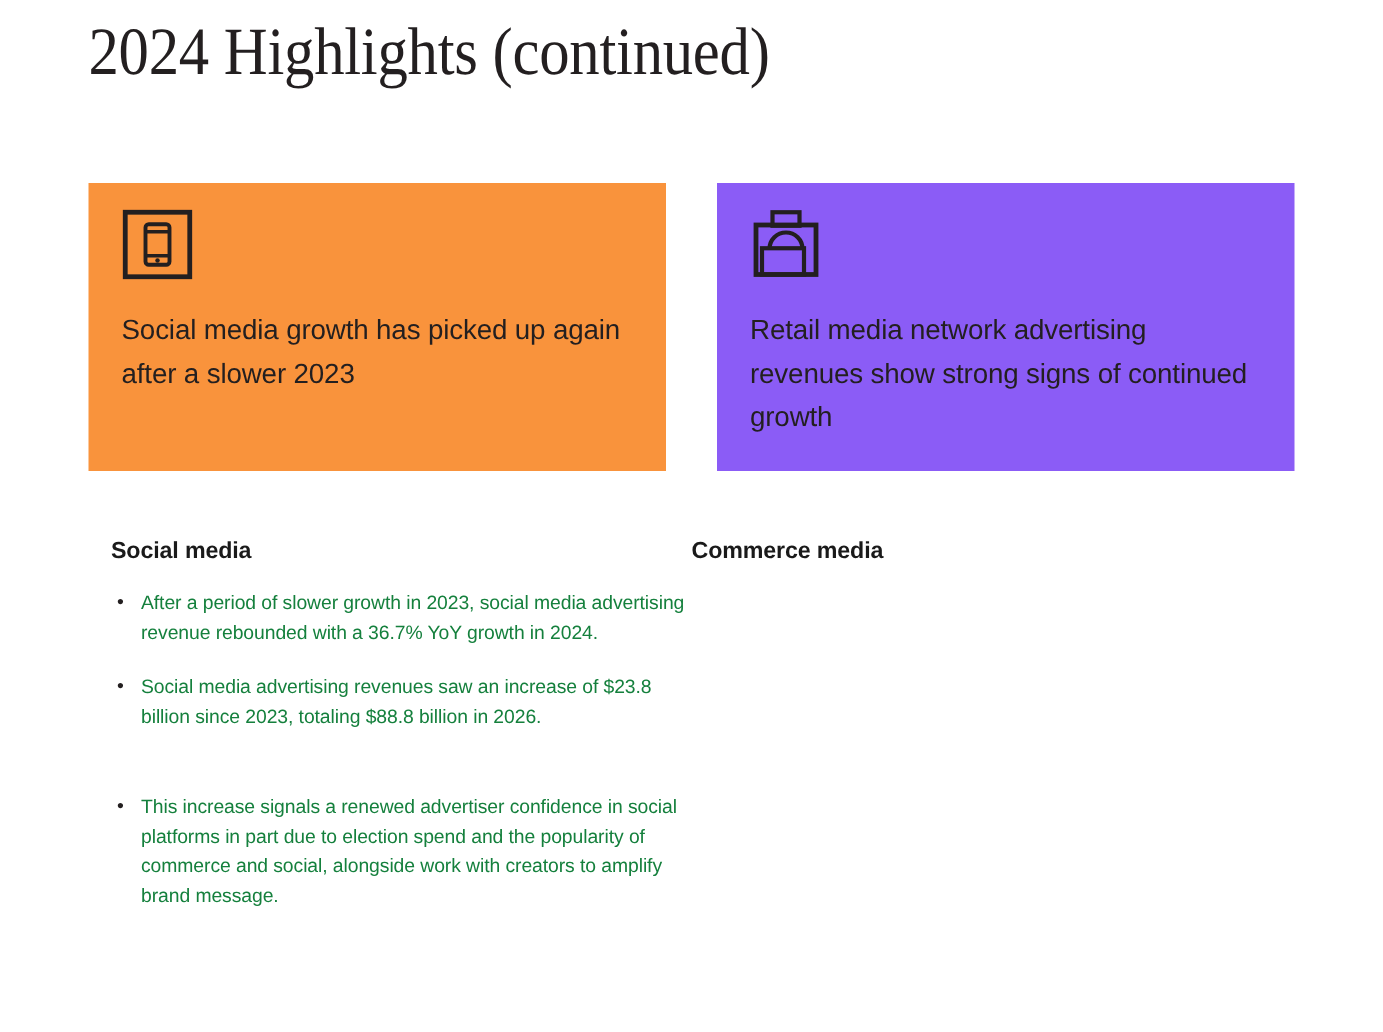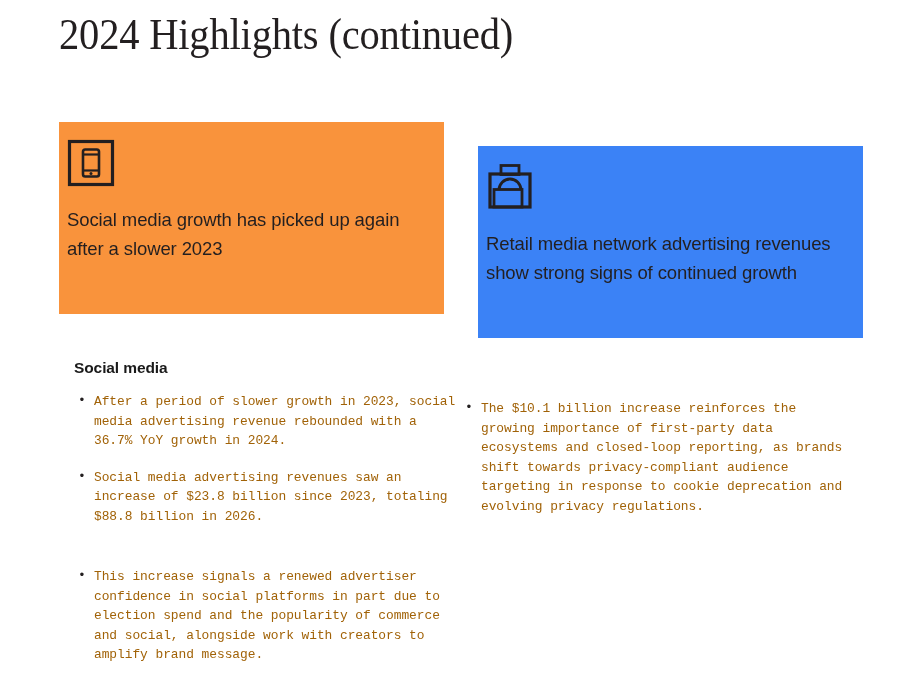--- a/index.html
+++ b/index.html
@@ -46,21 +46,21 @@
     width: 804px;
     height: 192px;
     display: flex;
     justify-content: space-between;
   }
 
   .card {
     width: 385px;
     height: 192px;
     box-sizing: border-box;
-    padding: 17px 22px 0 8px;
+    padding: 17px 22px 0 22px;
     position: relative;
   }
 
   .card-icon {
     display: block;
     width: 48px;
     height: 48px;
     margin-bottom: 18px;
   }
 
@@ -101,23 +101,22 @@
     margin: 0;
     padding: 0;
   }
 
   ul.bullets li {
     position: relative;
     padding-left: 20px;
     margin-bottom: 17px;
     font-size: 12.9px;
     line-height: 19.5px;
-    color: #a16207;
+    color: #15803d;
     letter-spacing: -0.05px;
-    font-family: Liberation Mono, monospace;
   }
 
   ul.bullets li:last-child {
     margin-bottom: 0;
     margin-top: 41px;
   }
 
   ul.bullets li::before {
     content: "\2022";
     position: absolute;
@@ -143,21 +142,21 @@
           <rect x="2.5" y="2.5" width="43" height="43" fill="none" stroke="#231f20" stroke-width="3.2"></rect>
           <rect x="16" y="10.5" width="16" height="27" rx="2.2" fill="none" stroke="#231f20" stroke-width="2.6"></rect>
           <line x1="16" y1="15.5" x2="32" y2="15.5" stroke="#231f20" stroke-width="2.2"></line>
           <line x1="16" y1="31.5" x2="32" y2="31.5" stroke="#231f20" stroke-width="2.2"></line>
           <circle cx="24" cy="34.6" r="1.5" fill="#231f20"></circle>
         </svg>
       </span>
       <div class="card-heading">Social media growth has picked up again after a slower 2023</div>
     </div>
 
-    <div class="card" id="card-1" style="background: #3b82f6; margin-top: 24px;">
+    <div class="card" id="card-1" style="background: #8b5cf6;">
       <span class="card-icon">
         <svg viewBox="0 0 48 48" width="48" height="48" aria-hidden="true">
           <rect x="15" y="2.5" width="18" height="9" fill="none" stroke="#231f20" stroke-width="2.8"></rect>
           <rect x="4" y="11" width="40" height="33" fill="none" stroke="#231f20" stroke-width="3.2"></rect>
           <path d="M13 27 a11 11 0 0 1 22 0" fill="none" stroke="#231f20" stroke-width="2.8"></path>
           <rect x="8" y="26.5" width="28" height="17.5" fill="none" stroke="#231f20" stroke-width="2.8"></rect>
         </svg>
       </span>
       <div class="card-heading">Retail media network advertising revenues show strong signs of continued growth</div>
     </div>
@@ -169,20 +168,20 @@
     <div class="column">
       <div class="column-heading">Social media</div>
       <ul class="bullets">
         <li>After a period of slower growth in 2023, social media advertising revenue rebounded with a 36.7% YoY growth in 2024.</li>
         <li>Social media advertising revenues saw an increase of $23.8 billion since 2023, totaling $88.8 billion in 2026.</li>
         <li>This increase signals a renewed advertiser confidence in social platforms in part due to election spend and the popularity of commerce and social, alongside work with creators to amplify brand message.</li>
       </ul>
     </div>
 
     <div class="column">
+      <div class="column-heading">Commerce media</div>
       <ul class="bullets">
-        <li>The $10.1 billion increase reinforces the growing importance of first-party data ecosystems and closed-loop reporting, as brands shift towards privacy-compliant audience targeting in response to cookie deprecation and evolving privacy regulations.</li>
       </ul>
     </div>
 
   </div>
 
 </div>
 
 </body></html>

